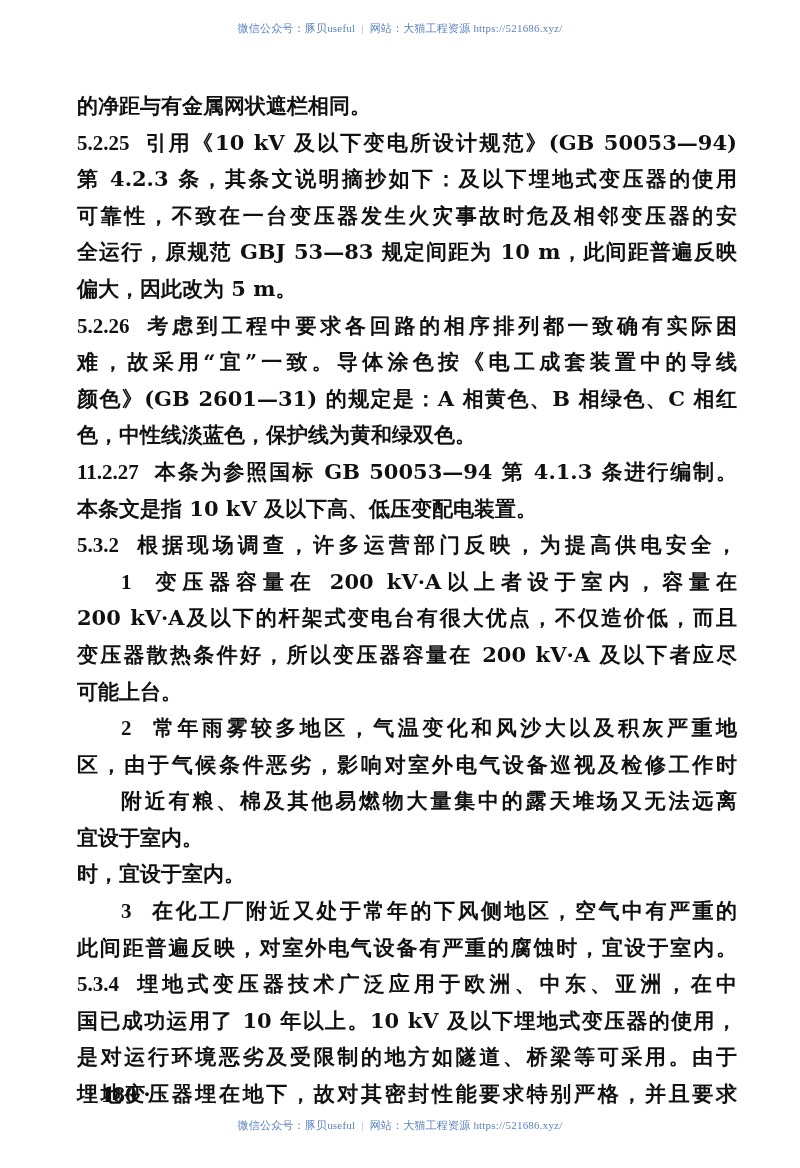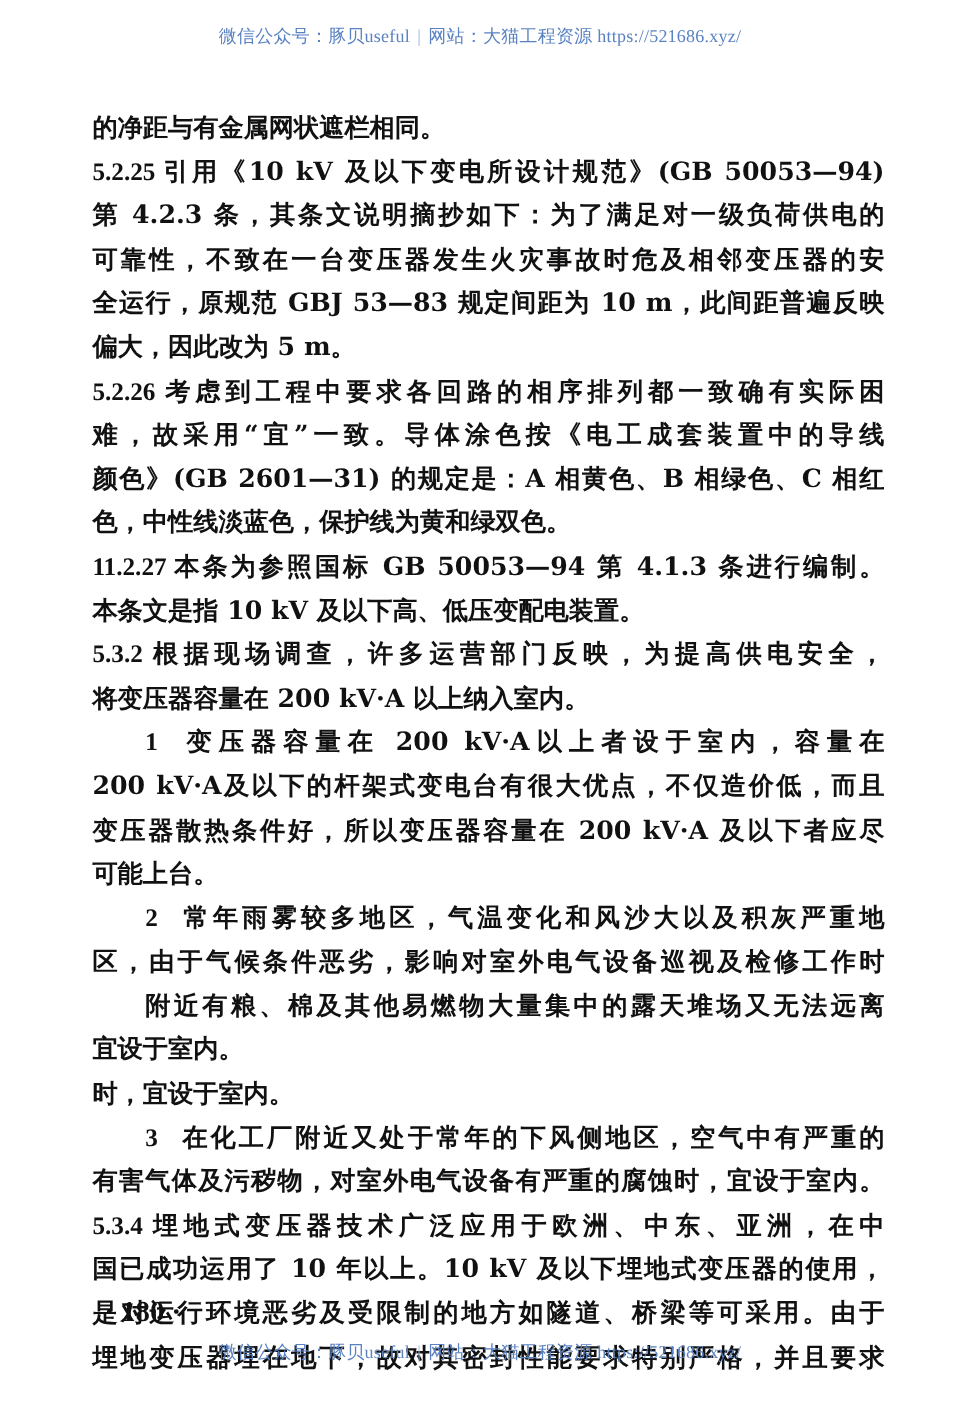--- a/index.html
+++ b/index.html
@@ -1,66 +1,65 @@
 <!DOCTYPE html>
 <html><head>
   <meta charset="utf-8">
   <style>
     html, body { margin: 0; padding: 0; background: #ffffff; }
     body { width: 800px; height: 1168px; position: relative; overflow: hidden;
            font-family: "DejaVu Serif", "Liberation Serif", serif; color: #111; }
     .watermark { position: absolute; left: 0; width: 800px; text-align: center;
                  font-family: "Liberation Serif", "DejaVu Serif", serif;
-                 font-size: 15px; color: #5a82c2; letter-spacing: 0.2px; }
+                 font-size: 11px; color: #5a82c2; letter-spacing: 0.2px; }
     .wm-top { top: 21px; }
     .wm-bottom { top: 1118px; }
     .wm-sep { color: #9fb4d8; margin: 0 6px; }
     .page { position: absolute; left: 77px; top: 88px; width: 660px; }
     .line { height: 36.6px; line-height: 36.6px; font-size: 21px; font-weight: bold;
             white-space: nowrap; overflow: visible; text-align: justify; text-align-last: justify; }
     .line.last { text-align-last: left; }
-    .sec { font-family: "Liberation Serif", serif; font-weight: bold; margin-right: 4px; }
+    .sec { font-family: "Liberation Serif", serif; font-weight: bold; margin-right: 14px; }
     .indent { padding-left: 44px; }
     .item-num { font-family: "Liberation Serif", serif; font-weight: bold; margin-right: 18px; }
     .page-num { position: absolute; left: 87px; top: 1081px; font-size: 24px; font-weight: bold;
                 font-family: "Liberation Serif", serif; }
   </style>
 </head>
 <body>
 
 <div class="watermark wm-top">
   <span>微信公众号：豚贝useful</span><span class="wm-sep">|</span><span>网站：大猫工程资源 https://521686.xyz/</span>
 </div>
 
 <div class="page" id="page">
     <div class="line last"><span>的净距与有金属网状遮栏相同。</span></div>
     <div class="line"><span class="sec">5.2.25</span><span>引用《10 kV 及以下变电所设计规范》(GB 50053—94)</span></div>
-    <div class="line"><span>第 4.2.3 条，其条文说明摘抄如下：为了满足对一级负荷供电的</span></div>
+    <div class="line"><span>第 4.2.3 条，其条文说明摘抄如下：及以下埋地式变压器的使用</span></div>
     <div class="line"><span>可靠性，不致在一台变压器发生火灾事故时危及相邻变压器的安</span></div>
     <div class="line"><span>全运行，原规范 GBJ 53—83 规定间距为 10 m，此间距普遍反映</span></div>
     <div class="line last"><span>偏大，因此改为 5 m。</span></div>
     <div class="line"><span class="sec">5.2.26</span><span>考虑到工程中要求各回路的相序排列都一致确有实际困</span></div>
     <div class="line"><span>难，故采用“宜”一致。导体涂色按《电工成套装置中的导线</span></div>
     <div class="line"><span>颜色》(GB 2601—31) 的规定是：A 相黄色、B 相绿色、C 相红</span></div>
     <div class="line last"><span>色，中性线淡蓝色，保护线为黄和绿双色。</span></div>
     <div class="line"><span class="sec">11.2.27</span><span>本条为参照国标 GB 50053—94 第 4.1.3 条进行编制。</span></div>
     <div class="line last"><span>本条文是指 10 kV 及以下高、低压变配电装置。</span></div>
     <div class="line"><span class="sec">5.3.2</span><span>根据现场调查，许多运营部门反映，为提高供电安全，</span></div>
-    <div class="line last"><span>将变压器容量在 200 kV·A 以上纳入室内。</span></div>
     <div class="line indent"><span class="item-num">1</span><span>变压器容量在 200 kV·A以上者设于室内，容量在</span></div>
     <div class="line"><span>200 kV·A及以下的杆架式变电台有很大优点，不仅造价低，而且</span></div>
     <div class="line"><span>变压器散热条件好，所以变压器容量在 200 kV·A 及以下者应尽</span></div>
     <div class="line last"><span>可能上台。</span></div>
     <div class="line indent"><span class="item-num">2</span><span>常年雨雾较多地区，气温变化和风沙大以及积灰严重地</span></div>
     <div class="line"><span>区，由于气候条件恶劣，影响对室外电气设备巡视及检修工作时</span></div>
     <div class="line indent"><span>附近有粮、棉及其他易燃物大量集中的露天堆场又无法远离</span></div>
     <div class="line last"><span>宜设于室内。</span></div>
     <div class="line last"><span>时，宜设于室内。</span></div>
     <div class="line indent"><span class="item-num">3</span><span>在化工厂附近又处于常年的下风侧地区，空气中有严重的</span></div>
-    <div class="line"><span>有害气体及污秽物，对室外电气设备有严重的腐蚀时，宜设于室内。</span></div>
+    <div class="line"><span>此间距普遍反映，对室外电气设备有严重的腐蚀时，宜设于室内。</span></div>
     <div class="line"><span class="sec">5.3.4</span><span>埋地式变压器技术广泛应用于欧洲、中东、亚洲，在中</span></div>
     <div class="line"><span>国已成功运用了 10 年以上。10 kV 及以下埋地式变压器的使用，</span></div>
     <div class="line"><span>是对运行环境恶劣及受限制的地方如隧道、桥梁等可采用。由于</span></div>
     <div class="line"><span>埋地变压器埋在地下，故对其密封性能要求特别严格，并且要求</span></div>
   </div>
 
 <div class="page-num">· 180 ·</div>
 
 <div class="watermark wm-bottom">
   <span>微信公众号：豚贝useful</span><span class="wm-sep">|</span><span>网站：大猫工程资源 https://521686.xyz/</span>

